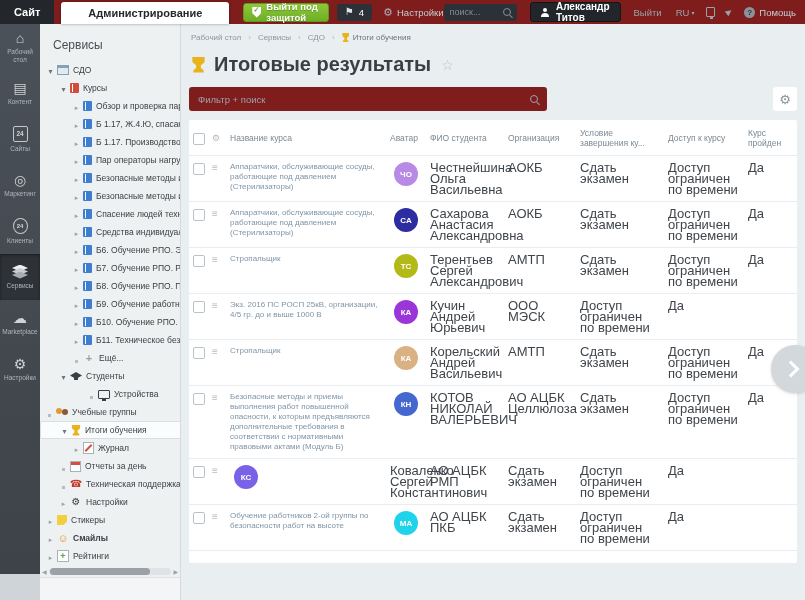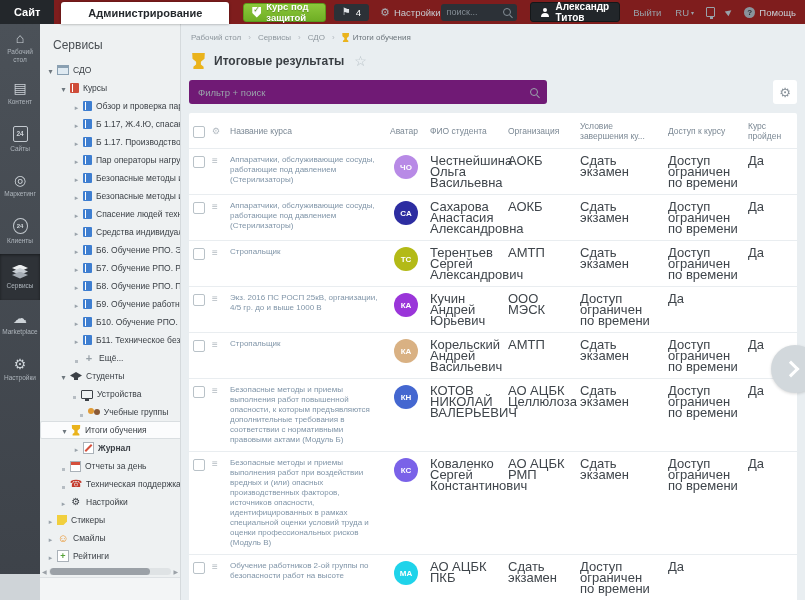--- a/index.html
+++ b/index.html
@@ -91,24 +91,24 @@
   .side-foot{position:absolute;left:0;bottom:0;width:140px;height:22px;background:#f3f5f6;border-top:1px solid #dde1e4}
   
   .main{position:absolute;left:181px;top:24px;right:0;bottom:0;background:#e9eef1;padding:7px 8px 0;box-sizing:border-box}
   .crumbs{display:flex;align-items:center;gap:7px;font-size:8px;color:#8d969d;padding-left:2px;margin-top:2px}
   .crumb{cursor:pointer}
   .crumb-sep{color:#b3bac0}
   .crumb.last{display:flex;align-items:center;gap:3px;color:#6b747b}
   .crumb-trophy{width:8px;height:9px;display:inline-block}
   .title-row{display:flex;align-items:center;gap:8px;margin:11px 0 0 2px}
   .title-trophy{width:15px;height:16px;display:inline-block}
-  .page-title{font-size:12px;font-weight:bold;color:#3a3f44}
+  .page-title{font-size:20px;font-weight:bold;color:#3a3f44}
   .fav-star{color:#b9c2c8;font-size:14px;margin-left:2px}
   .filter-row{display:flex;align-items:center;margin-top:11px}
-  .filter-box{width:358px;height:24px;background:#701a75;border-radius:3px;display:flex;align-items:center;justify-content:space-between;padding:0 9px;box-sizing:border-box;color:#9aa3ab;font-size:9.5px}
+  .filter-box{width:358px;height:24px;background:#7f1d1d;border-radius:3px;display:flex;align-items:center;justify-content:space-between;padding:0 9px;box-sizing:border-box;color:#9aa3ab;font-size:9.5px}
   .grid-gear{margin-left:auto;width:24px;height:24px;background:#fff;border-radius:3px;display:flex;align-items:center;justify-content:center;color:#8a939b;font-size:13px;cursor:pointer}
   .table{background:#fff;margin-top:9px;border-radius:2px;overflow:hidden}
   .trow{display:grid;grid-template-columns:19px 18px 160px 40px 78px 72px 88px 80px 1fr;padding:6px 0 6px 4px;border-top:1px solid #e9edf0;align-items:start}
   .trow.thead{border-top:none;color:#7b8894;font-size:8.5px;padding:8px 0 7px 4px;align-items:center}
   .cb{width:10px;height:10px;border:1px solid #b9c2c8;border-radius:2px;background:#fff;margin-top:1px}
   .rowmenu{color:#b3bbc2;font-size:10px;line-height:10px;margin-top:1px}
   .hgear{color:#b3bbc2;font-size:9px;line-height:9px}
   .hcell{padding-right:8px}
   .course{font-size:8px;color:#8095a8;line-height:10px;padding-right:12px}
   .avatar{width:24px;height:24px;border-radius:50%;color:#fff;font-size:8px;font-weight:bold;display:flex;align-items:center;justify-content:center;margin:0 0 0 4px}
@@ -117,21 +117,21 @@
   .next-chev{width:9px;height:9px;border-top:3px solid #fff;border-right:3px solid #fff;transform:rotate(45deg);margin-right:8px}
 </style>
 </head>
 <body>
 
 <div class="topbar">
   <div class="tab-site">Сайт</div>
   <div class="tab-admin">Администрирование</div>
   <div class="btn-protect">
     <span class="shield"></span>
-    <span>Курс под защитой</span>
+    <span>Выйти под защитой</span>
   </div>
   <div class="notif">
     <span class="flag">⚑</span>
     <span>4</span>
   </div>
   <div class="tb-settings">
     <span class="gear-glyph">⚙</span>
     <span>Настройки</span>
   </div>
   <div class="tb-search">
@@ -306,39 +306,39 @@
     <span class="ti ti-plus-gray"></span>
     <span class="tree-lbl">Ещё...</span>
   </div>
 
   <div class="tree-row" style="padding-left: 18px;">
     <span class="mk mk-open"></span>
     <span class="ti ti-graduate"></span>
     <span class="tree-lbl">Студенты</span>
   </div>
 
-  <div class="tree-row" style="padding-left: 29px;">
+  <div class="tree-row" style="padding-left: 46px;">
     <span class="mk mk-dot"></span>
     <span class="ti ti-devices"></span>
     <span class="tree-lbl">Устройства</span>
   </div>
 
-  <div class="tree-row" style="padding-left: 24px; justify-content: center;">
+  <div class="tree-row" style="padding-left: 4px;">
     <span class="mk mk-dot"></span>
     <span class="ti ti-groups"></span>
     <span class="tree-lbl">Учебные группы</span>
   </div>
 
   <div class="tree-row sel" style="padding-left: 18px;">
     <span class="mk mk-open"></span>
     <span class="ti ti-trophy"></span>
     <span class="tree-lbl">Итоги обучения</span>
   </div>
 
-  <div class="tree-row" style="padding-left: 31px; font-weight: bold;">
+  <div class="tree-row" style="padding-left: 31px;">
     <span class="mk mk-closed"></span>
     <span class="ti ti-journal"></span>
     <span class="tree-lbl">Журнал</span>
   </div>
 
   <div class="tree-row" style="padding-left: 18px;">
     <span class="mk mk-dot"></span>
     <span class="ti ti-calendar"></span>
     <span class="tree-lbl">Отчеты за день</span>
   </div>
@@ -354,21 +354,21 @@
     <span class="ti ti-gear-dark"></span>
     <span class="tree-lbl">Настройки</span>
   </div>
 
   <div class="tree-row" style="padding-left: 5px;">
     <span class="mk mk-closed"></span>
     <span class="ti ti-sticker"></span>
     <span class="tree-lbl">Стикеры</span>
   </div>
 
-  <div class="tree-row" style="padding-left: 5px;">
+  <div class="tree-row" style="padding-left: 5px; font-weight: bold;">
     <span class="mk mk-closed"></span>
     <span class="ti ti-smiley"></span>
     <span class="tree-lbl">Смайлы</span>
   </div>
 
   <div class="tree-row" style="padding-left: 5px;">
     <span class="mk mk-closed"></span>
     <span class="ti ti-ratings"></span>
     <span class="tree-lbl">Рейтинги</span>
   </div>
@@ -488,21 +488,20 @@
     <span class="fio">КОТОВ НИКОЛАЙ ВАЛЕРЬЕВИЧ</span>
     <span class="org">АО АЦБК Целлюлоза</span>
     <span class="cond">Сдать экзамен</span>
     <span class="acc">Доступ ограничен по времени</span>
     <span class="passed">Да</span>
   </div>
 
   <div class="trow">
     <span class="cb"></span>
     <span class="rowmenu">≡</span>
-    <span class="course">Безопасные методы и приемы выполнения работ при воздействии вредных и (или) опасных производственных факторов, источников опасности, идентифицированных в рамках специальной оценки условий труда и оценки профессиональных рисков (Модуль В)</span>
     <span class="avatar" style="background: rgb(122, 98, 232);">КС</span>
     <span class="fio">Коваленко Сергей Константинович</span>
     <span class="org">АО АЦБК РМП</span>
     <span class="cond">Сдать экзамен</span>
     <span class="acc">Доступ ограничен по времени</span>
     <span class="passed">Да</span>
   </div>
 
   <div class="trow">
     <span class="cb"></span>

